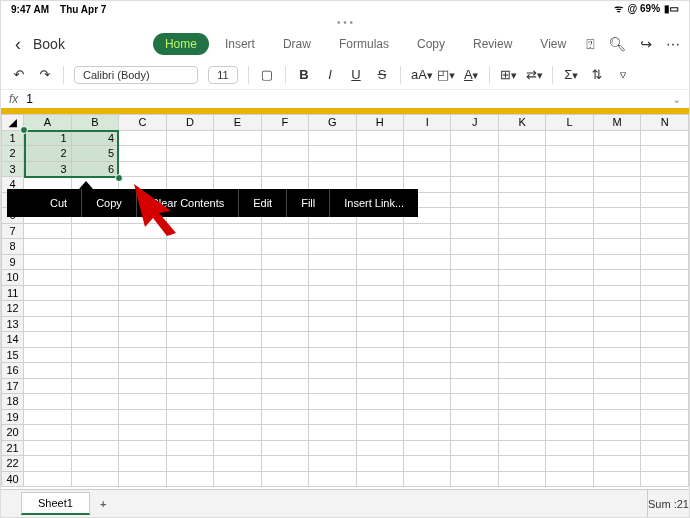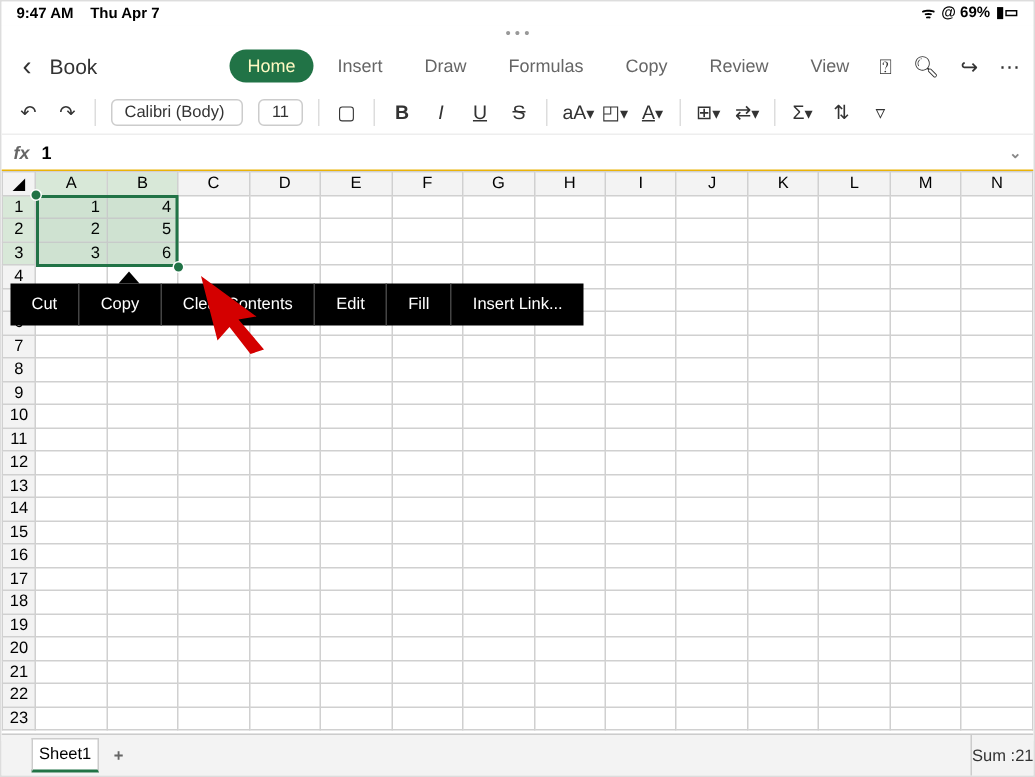--- a/index.html
+++ b/index.html
@@ -6,54 +6,54 @@
     body { width:690px; height:518px; background:#f8f8f8; border:1px solid #ddd; position:relative; overflow:hidden; }
 
     .statusbar { display:flex; justify-content:space-between; align-items:flex-end; padding:2px 10px; font-size:10px; font-weight:600; background:#fff; height:16px; }
     .statusbar .right { display:flex; align-items:center; gap:4px; }
 
     .topbar { display:flex; align-items:center; padding:4px 10px; background:#fff; height:32px; gap:8px; }
     .back { font-size:18px; color:#333; padding:0 4px; }
     .book { font-size:14px; color:#333; margin-right:40px; }
     .tabrow { display:flex; gap:4px; margin-left:40px; flex:1; }
     .tab { padding:4px 12px; font-size:12px; color:#666; border-radius:14px; }
-    .tab.active { background:#217346; color:#fef9c3; }
+    .tab.active { background:#217346; color:#bef264; }
     .topicons { display:flex; gap:14px; margin-left:auto; font-size:14px; color:#333; align-items:center; }
 
     .ribbon { display:flex; align-items:center; padding:4px 10px; background:#fff; height:30px; gap:10px; border-bottom:1px solid #eee; font-size:12px; color:#333; }
-    .ribbon .fontsel { border:1px solid #ccc; border-radius:4px; padding:2px 8px; width:88px; font-size:11px; display:flex; align-items:center;}
+    .ribbon .fontsel { border:1px solid #ccc; border-radius:4px; padding:2px 8px; width:124px; font-size:11px; display:flex; align-items:center;}
     .ribbon .sizsel { border:1px solid #ccc; border-radius:4px; padding:2px 6px; width:30px; text-align:center; font-size:11px; }
     .ribbon .ico { width:16px; text-align:center; font-size:13px; }
     .ribbon .sep { width:1px; height:18px; background:#ddd; }
 
-    .formulabar { display:flex; align-items:center; padding:0 8px; background:#fff; height:24px; border-bottom:1px solid #eab308; font-size:12px;font-weight:bold; }
+    .formulabar { display:flex; align-items:center; padding:0 8px; background:#fff; height:24px; border-bottom:6px solid #eab308; font-size:12px; }
     .formulabar .fx { font-style:italic; color:#666; margin-right:8px; }
     .formulabar .cellval { flex:1; }
     .formulabar .drop { color:#888; font-size:10px; }
 
     .grid { position:relative; background:#fff; overflow:hidden; height:380px; }
     table { border-collapse:collapse; width:100%; table-layout:fixed; }
     th,td { border:1px solid #d0d0d0; font-size:11px; height:15.5px; padding:0 4px; }
     th { background:#f3f3f3; font-weight:normal; text-align:center; }
     th.rowh { width:22px; }
     th.colh { width:47px; }
     td { text-align:right; color:#000; }
     th.sel, td.sel { background:#d8e8d8; }
     .selrect { position:absolute; border:2px solid #217346; background:rgba(33,115,70,0.05); pointer-events:none; }
     .handle { position:absolute; width:8px; height:8px; background:#217346; border-radius:50%; border:1px solid #fff; pointer-events:none; }
 
-    .ctxmenu { position:absolute; top:188px; left:6px; background:#000; border-radius:0; display:flex; align-items:center; height:28px; z-index:10; }
+    .ctxmenu { position:absolute; top:188px; left:6px; background:#000; border-radius:0; display:flex; align-items:center; height:28px; z-index:10;padding-left:29px; }
     .ctxmenu div { color:#fff; font-size:11px; padding:0 14px; border-right:1px solid #444; line-height:28px; white-space:nowrap; }
     .ctxmenu div:last-child { border-right:none; }
     .ctxtail { position:absolute; top:180px; left:78px; width:0; height:0; border-left:7px solid transparent; border-right:7px solid transparent; border-bottom:8px solid #000; z-index:10; }
 
     .arrow { position:absolute; top:180px; left:130px; z-index:20; pointer-events:none; }
 
     .bottombar { position:absolute; bottom:0; left:0; right:0; height:28px; background:#f3f3f3; border-top:1px solid #ccc; display:flex; align-items:center; font-size:11px; }
-    .sheet-tab { background:#fff; border:1px solid #ccc; border-bottom:2px solid #217346; padding:4px 4px; margin-left:20px; }
+    .sheet-tab { background:#fff; border:1px solid #ccc; border-bottom:2px solid #217346; padding:4px 16px; margin-left:20px; }
     .addsheet { padding:4px 10px; color:#666; font-weight:bold; }
     .sum { margin-left:auto; padding:0 0; color:#333; border-left:1px solid #ccc; line-height:28px; }
     .dots { text-align:center; font-size:10px; color:#999; background:#fff; padding:0; }
   </style>
 </head>
 <body>
 
 <div class="statusbar">
   <div>
     <span>9:47 AM</span>
@@ -509,21 +509,21 @@
           <td></td>
           <td></td>
           <td></td>
           <td></td>
           <td></td>
           <td></td>
           <td></td>
           <td></td>
         </tr>
     <tr>
-          <th class="rowh">23</th>
+          <th class="rowh">40</th>
           <td></td>
           <td></td>
           <td></td>
           <td></td>
           <td></td>
           <td></td>
           <td></td>
           <td></td>
           <td></td>
           <td></td>

